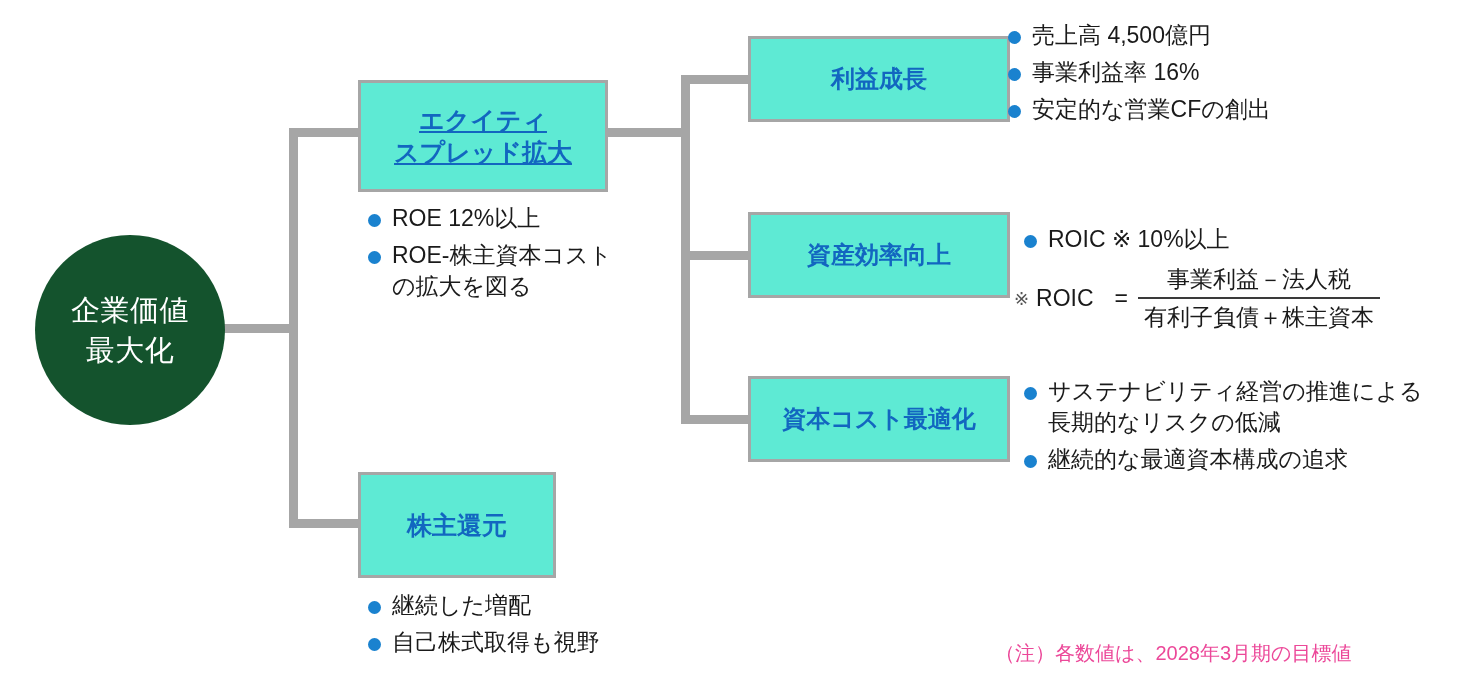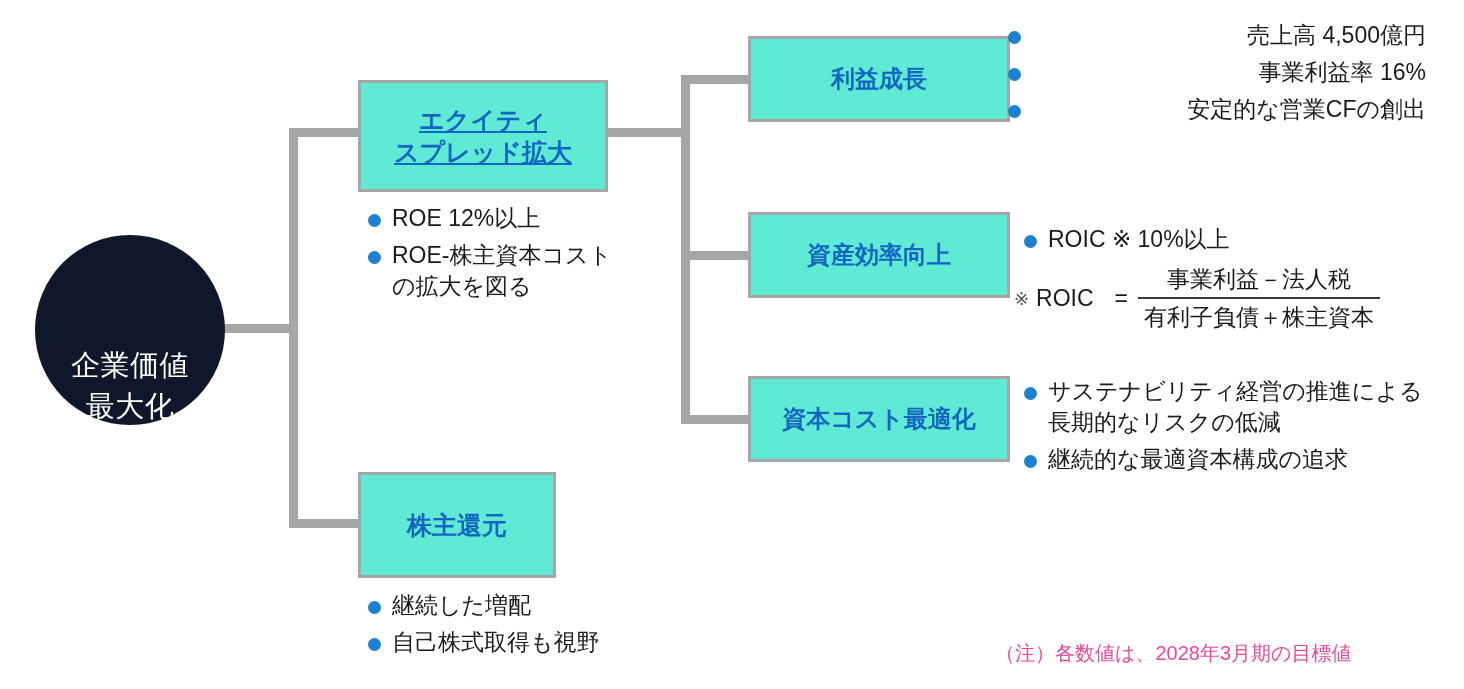--- a/index.html
+++ b/index.html
@@ -19,25 +19,25 @@
 
   
   .conn{position:absolute;background:#a6a6a6;}
 
   
   .root-circle{
     position:absolute;
     left:35px; top:235px;
     width:190px; height:190px;
     border-radius:50%;
-    background:#0f172a;
+    background:#14532d;
     display:flex;
     flex-direction:column;
     align-items:center;
-    justify-content:flex-end;
+    justify-content:center;
     color:#ffffff;
     font-size:29px;
     line-height:1.32;
     letter-spacing:.5px;
     text-align:center;
   }
   .root-circle .l2{margin-top:2px;}
 
   
   .box{
@@ -78,21 +78,21 @@
     position:absolute;
     left:2px; top:11px;
     width:13px; height:13px;
     border-radius:50%;
     background:#1a82cf;
   }
   .bullets ul{margin:0;padding:0;}
 
   .bl-eq{left:366px; top:203px; width:270px;}
   .bl-shr{left:366px; top:590px; width:270px;}
-  .bl-profit{left:1006px; top:20px; width:420px;text-align:right;}
+  .bl-profit{left:1006px; top:20px; width:420px;}
   .bl-asset{left:1022px; top:224px; width:420px;}
   .bl-cost{left:1022px; top:376px; width:430px;}
 
   
   .formula{
     position:absolute;
     left:1014px; top:264px;
     display:flex;
     align-items:center;
     font-size:23px;

